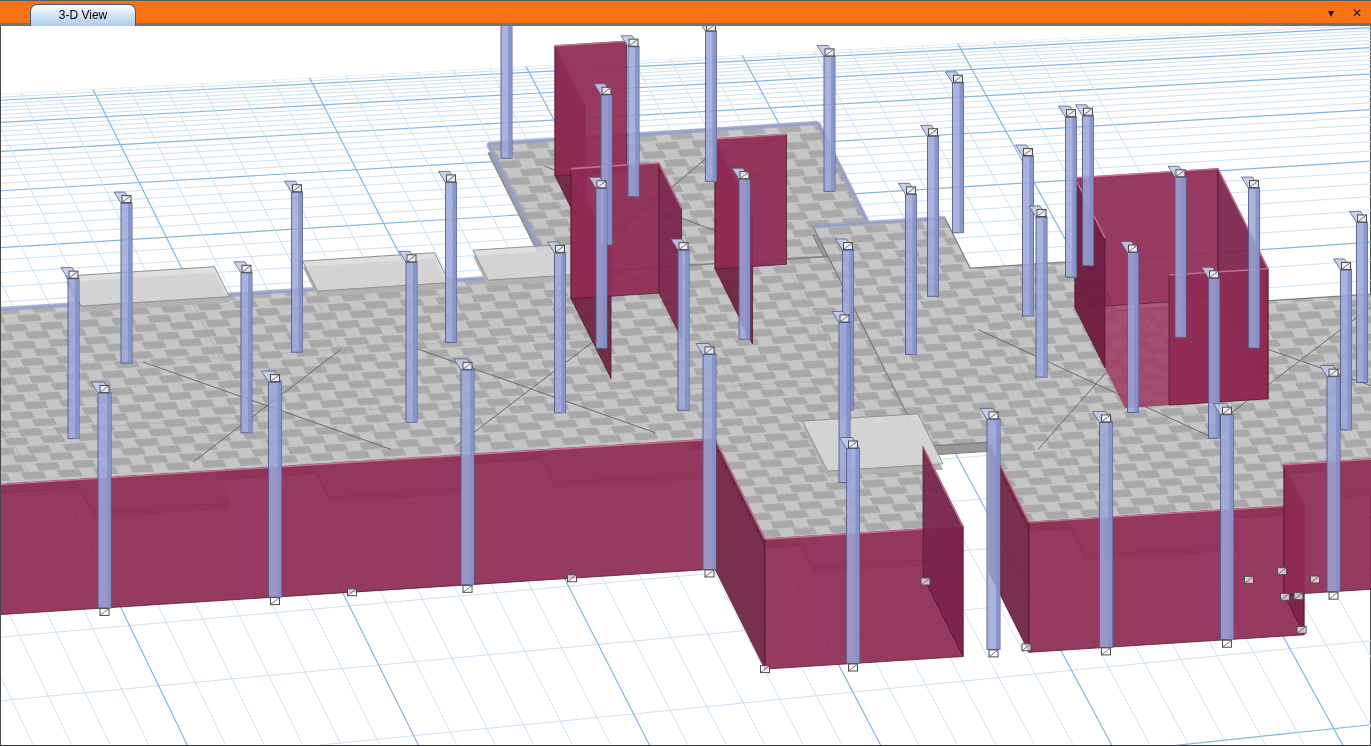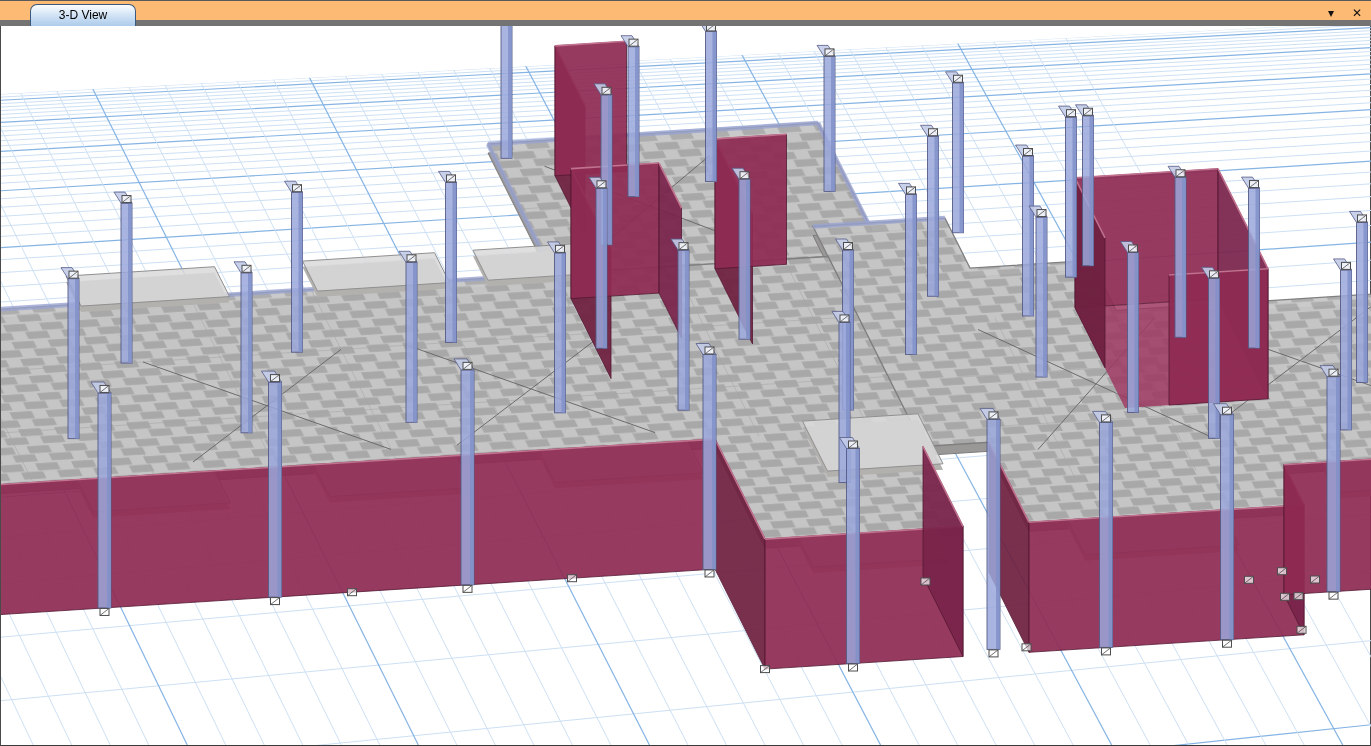--- a/index.html
+++ b/index.html
@@ -1,18 +1,18 @@
 <!DOCTYPE html>
 <html><head>
 <meta charset="utf-8">
 <style>
   html,body{margin:0;padding:0;background:#d5d1c9;}
   #app{width:1371px;height:746px;position:relative;font-family:"Liberation Sans",sans-serif;
        border-top:1px solid #5a5a5a;box-sizing:border-box;overflow:hidden;}
-  #titlebar{height:25px;background:#fdba74;position:relative;border-bottom:6px solid #737373;box-sizing:border-box;}
+  #titlebar{height:25px;background:#f97316;position:relative;border-bottom:3px solid #737373;box-sizing:border-box;}
   #tab{position:absolute;left:30px;top:3px;width:104px;height:22px;line-height:21px;text-align:center;
        font-size:12px;color:#000;border:1px solid #39597e;border-bottom:none;border-radius:7px 7px 0 0;
        background:linear-gradient(#fdfeff,#d3e4f6 45%,#a9c9ea);cursor:default;}
   #winbtns{position:absolute;right:6px;top:0;height:25px;display:flex;align-items:center;gap:10px;}
   .wbtn{font-size:12px;color:#111;width:16px;text-align:center;cursor:default;line-height:25px;}
   #viewport{position:absolute;top:25px;left:0;width:1371px;height:721px;background:#fff;
             border-left:1px solid #4a4a4a;border-right:1px solid #4a4a4a;border-bottom:2px solid #3a3a3a;box-sizing:border-box;}
   svg{display:block;}
 </style>
 </head>

